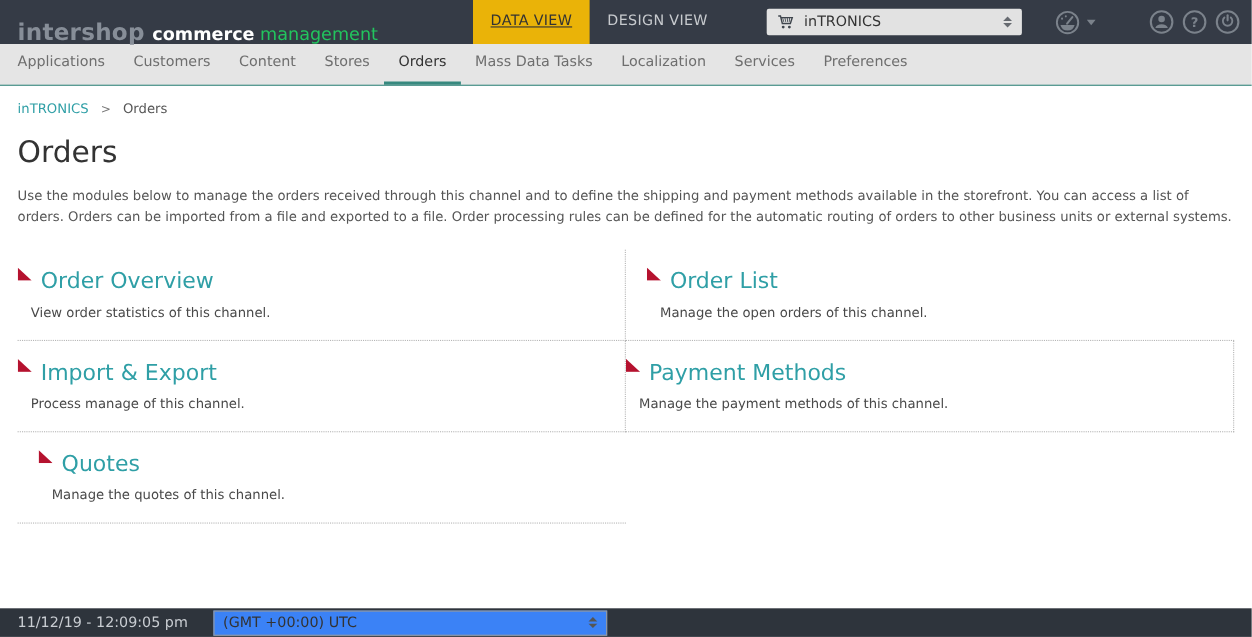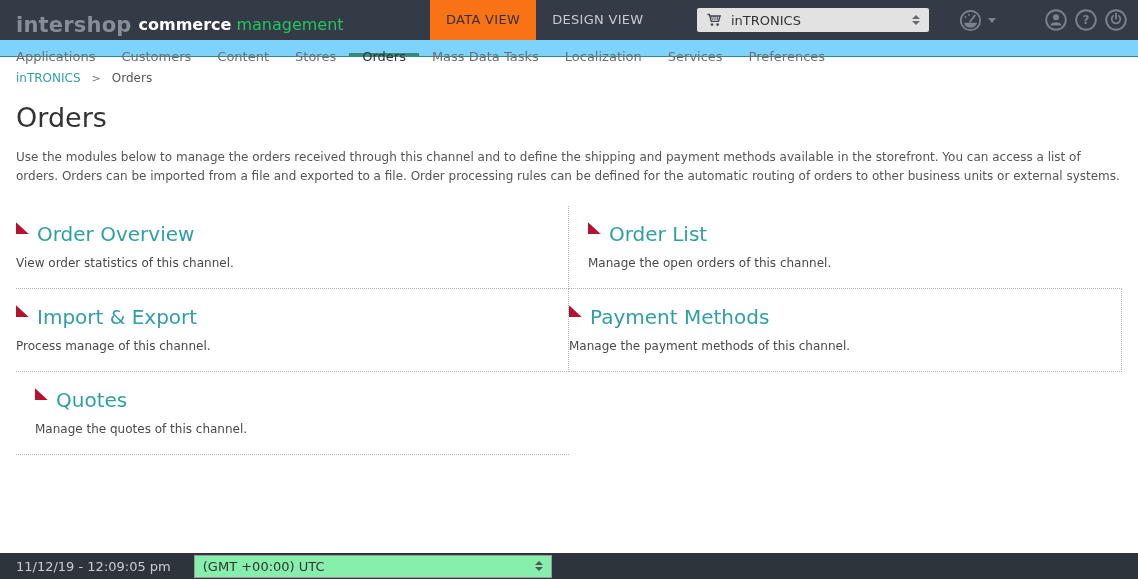--- a/index.html
+++ b/index.html
@@ -4,71 +4,71 @@
 <style>
   * { margin:0; padding:0; box-sizing:border-box; }
   html,body { width:1138px; height:579px; overflow:hidden; }
   body {
     font-family:"DejaVu Sans","Liberation Sans",sans-serif;
     background:#ffffff; position:relative;
   }
 
   
   .topbar { position:relative; height:40px; background:#353b46; }
-  .logo { position:absolute; left:16px; top:0; height:40px; display:flex; align-items:center; padding-top:9px; cursor:pointer; }
+  .logo { position:absolute; left:16px; top:0; height:40px; display:flex; align-items:flex-end; padding-top:9px; cursor:pointer; }
   .logo-primary { font-size:21px; font-weight:bold; color:#878e98; letter-spacing:.2px; line-height:22px; }
   .logo-secondary { font-size:16px; font-weight:bold; color:#ffffff; margin-left:7px; }
   .logo-tertiary { font-size:16px; font-weight:400; color:#22c55e; margin-left:5px; }
 
   .view-tabs { position:absolute; left:430px; top:0; height:40px; display:flex; }
   .view-tab { padding:0 16px; line-height:40px; font-size:13px; color:#c7cace; letter-spacing:.3px; cursor:pointer; white-space:nowrap; }
-  .view-tab.active { background:#f97316; color:#333333; }
+  .view-tab.active { background:#eab308; color:#333333;text-decoration:underline; }
 
   .channel-select { position:absolute; left:697px; top:8px; width:232px; height:24px;
     background:#e2e2e2; border-radius:2px; display:flex; align-items:center;
     padding:0 9px; cursor:pointer; }
   .channel-select .value { font-size:13px; color:#333333; margin-left:9px; }
   .sort-arrows { margin-left:auto; display:flex; flex-direction:column; align-items:center; }
   .arr-up { width:0; height:0; border-left:4px solid transparent; border-right:4px solid transparent; border-bottom:4px solid #666a70; margin-bottom:2px; }
   .arr-down { width:0; height:0; border-left:4px solid transparent; border-right:4px solid transparent; border-top:4px solid #666a70; }
 
   .header-icons { position:absolute; right:10px; top:0; height:40px; display:flex; align-items:center; }
   .icon-btn { display:flex; align-items:center; cursor:pointer; }
   .gauge-group { margin-right:42px; }
   .gauge-caret { width:0; height:0; border-left:4px solid transparent; border-right:4px solid transparent; border-top:5px solid #7b828b; margin-left:5px; }
   .round-btn { margin-left:6px; }
 
   
-  .main-nav { height:17px; background:#7dd3fc; border-bottom:1px solid #37897f; display:flex; padding-left:3px; }
+  .main-nav { height:38px; background:#e5e5e5; border-bottom:1px solid #37897f; display:flex; padding-left:3px; }
   .nav-item { padding:0 13px; line-height:33px; font-size:13px; color:#6e6e6e; cursor:pointer; white-space:nowrap; }
   .nav-item.active { color:#333333; box-shadow:inset 0 -3px 0 #37897f; }
 
   
   .breadcrumb { padding:14px 16px 0; font-size:12px; display:flex; align-items:center; }
   .crumb-link { color:#2f9fa6; cursor:pointer; }
   .crumb-sep { color:#777777; margin:0 11px; font-size:11px; }
   .crumb-current { color:#555555; }
 
   
   .page-title { margin:17px 16px 0; font-size:27px; font-weight:400; color:#333333; }
   .page-desc { margin:15px 16px 0; font-size:12px; color:#555555; line-height:1.55; max-width:1106px; }
 
   
   .modules { margin:21px 16px 0; display:grid; grid-template-columns:553px 1fr; }
   .module-cell { padding:13px 0 18px; border-bottom:1px dotted #b5b5b5; }
   .module-cell.left { border-right:1px dotted #b5b5b5; padding-right:24px; }
   .module-cell.right { padding-left:19px; }
   .module-title { display:inline-flex; align-items:flex-start; font-size:20px; color:#2f9fa6; cursor:pointer; }
   .flag { width:13px; height:12px; background:#b5122f; clip-path:polygon(0 0,100% 100%,0 100%); margin-right:8px; flex:0 0 auto; }
-  .module-desc { margin-top:10px; font-size:12px; color:#494949; }
+  .module-desc { margin-top:10px; font-size:12px; color:#494949;margin-left:12px; }
 
   
   .footer { position:absolute; bottom:0; left:0; width:1138px; height:26px; background:#2e343c; display:flex; align-items:center; }
   .footer-time { margin-left:16px; font-size:13px; color:#c9cdd2; white-space:nowrap; }
-  .tz-select { margin-left:23px; width:358px; height:23px; background:#86efac; border:1px solid #999999;
+  .tz-select { margin-left:23px; width:358px; height:23px; background:#3b82f6; border:1px solid #999999;
     display:flex; align-items:center; padding:0 8px; font-size:13px; color:#333333; cursor:pointer; }
   .tz-select .sort-arrows .arr-up { border-bottom-color:#555; }
   .tz-select .sort-arrows .arr-down { border-top-color:#555; }
 </style>
 </head>
 <body>
 
 <div class="topbar">
   <div class="logo">
     <span class="logo-primary">intershop</span>

